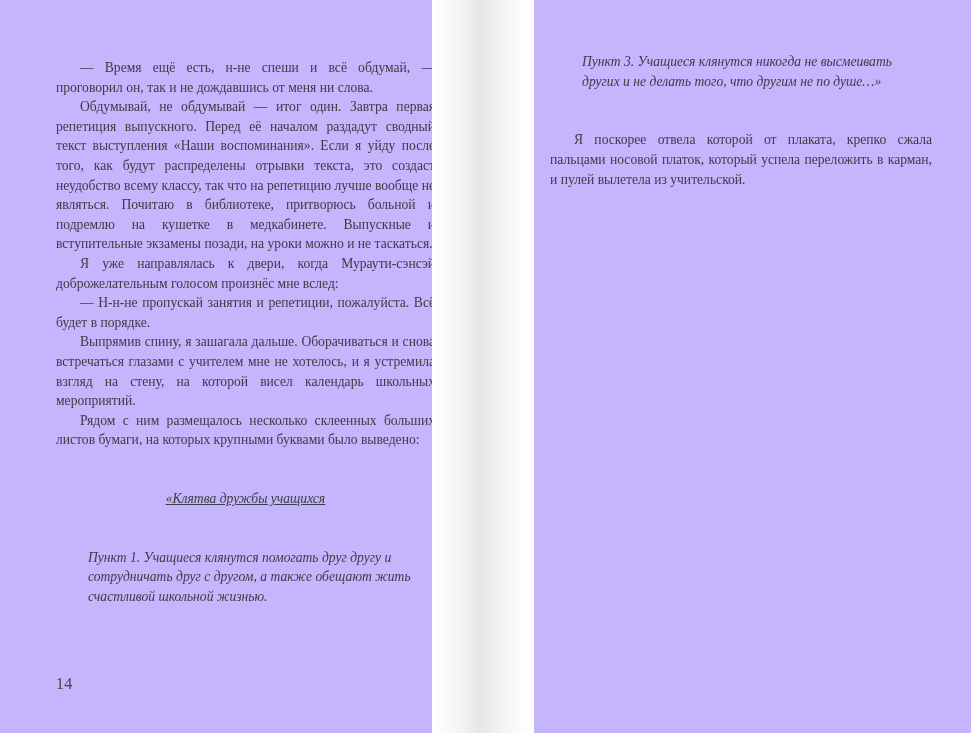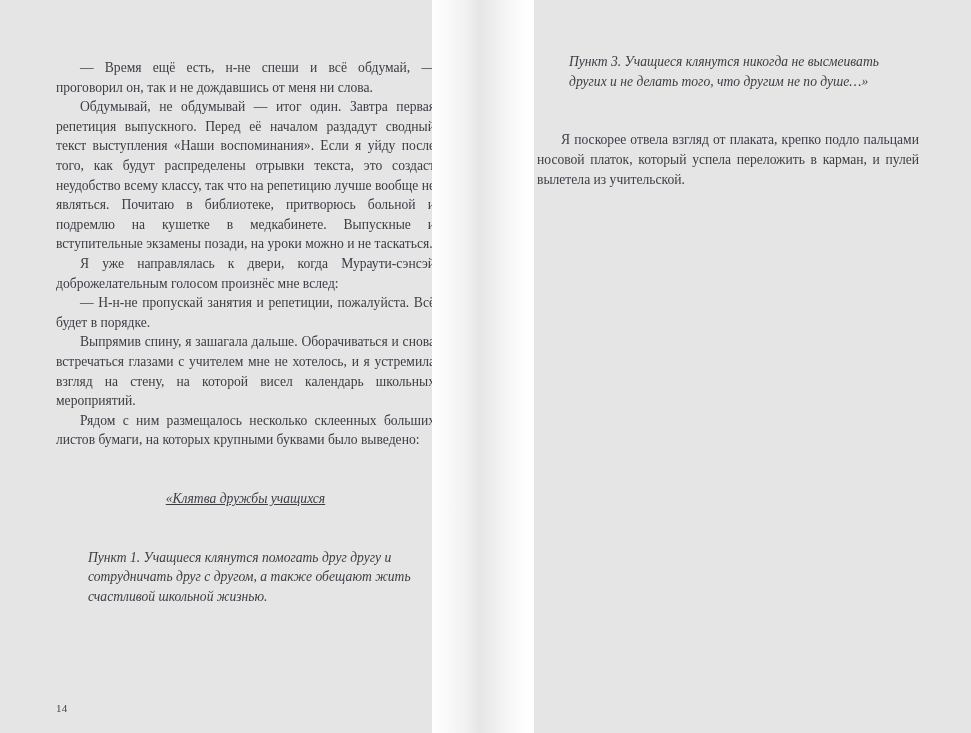--- a/index.html
+++ b/index.html
@@ -11,21 +11,21 @@
     width: 971px;
     height: 733px;
     overflow: hidden;
     font-family: "Liberation Serif", "DejaVu Serif", serif;
     color: #3c3c44;
     position: relative;
   }
   .spread {
     position: absolute;
     inset: 0;
-    background: #e5e5e5;
+    background: #c4b5fd;
   }
   
   .gutter {
     position: absolute;
     top: 0;
     bottom: 0;
     left: 432px;
     width: 102px;
     background: linear-gradient(to right,
       #ffffff 0%,
@@ -54,21 +54,21 @@
     text-justify: inter-word;
     hyphens: manual;
     -webkit-hyphens: manual;
   }
   .left-col {
     left: 56px;
     top: 58px;
     width: 379px;
   }
   .right-col {
-    left: 36px;
+    left: 49px;
     top: 52px;
     width: 382px;
     font-family: Liberation Serif, serif;
   }
   p {
     margin: 0;
   }
   p.ind {
     text-indent: 24px;
   }
@@ -89,25 +89,24 @@
   .smallgap {
     height: 19.6px;
   }
   .oath-indent {
     margin-left: 32px;
   }
   .folio {
     position: absolute;
     left: 56px;
     top: 678px;
-    font-size: 11px;
+    font-size: 16px;
     line-height: 12px;
     color: #44444c;
     letter-spacing: 0.3px;
-    margin-top: 24px;
   }
 </style>
 </head>
 <body>
 
 <div class="spread">
 
   <div class="page page-left">
 
     <div class="textblock left-col">
@@ -142,19 +141,19 @@
 
   <div class="page page-right">
 
     <div class="textblock right-col">
 
       <p class="verse oath-indent">Пункт 3. Учащиеся клянутся никогда не высмеивать других и не делать того, что другим не по душе…»</p>
 
       <div class="blockgap"></div>
       <div class="blockgap"></div>
 
-      <p class="ind">Я поскорее отвела взгляд от плаката, крепко подло пальцами носовой платок, который успела переложить в карман, и пулей вылетела из учительской.</p>
+      <p class="ind">Я поскорее отвела которой от плаката, крепко сжала пальцами носовой платок, который успела переложить в карман, и пулей вылетела из учительской.</p>
 
     </div>
 
   </div>
 
 </div>
 
 </body></html>

